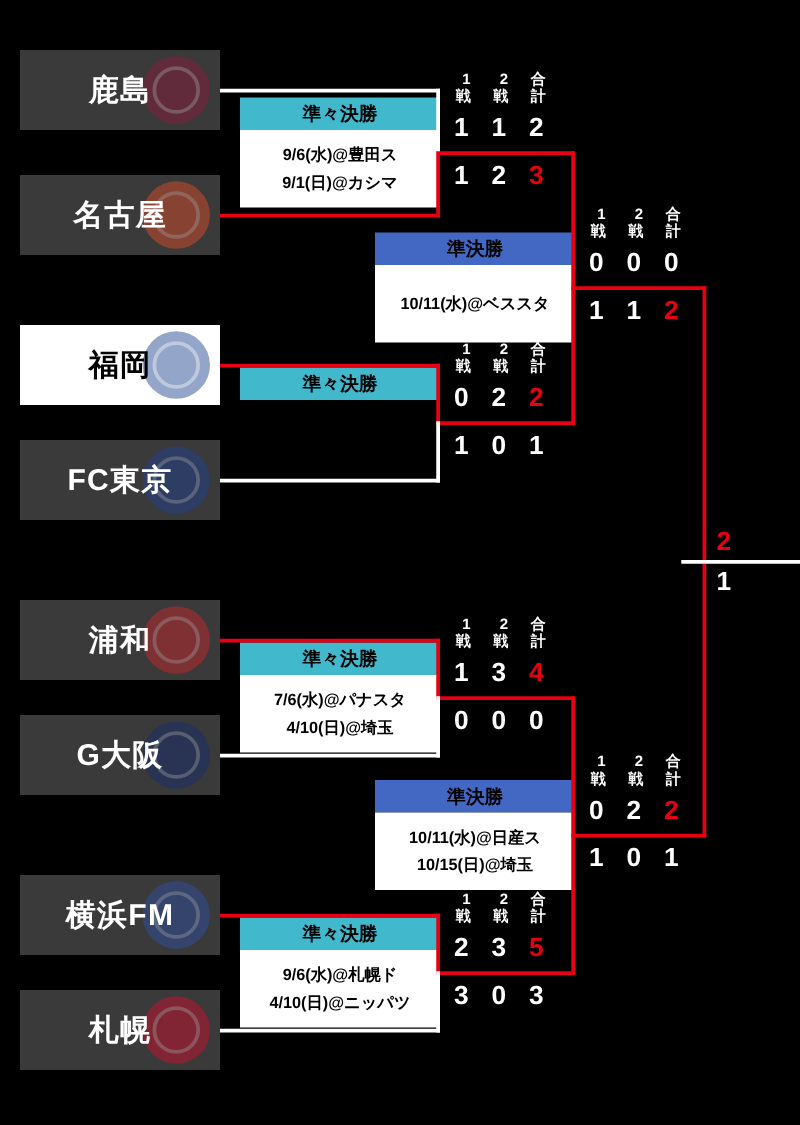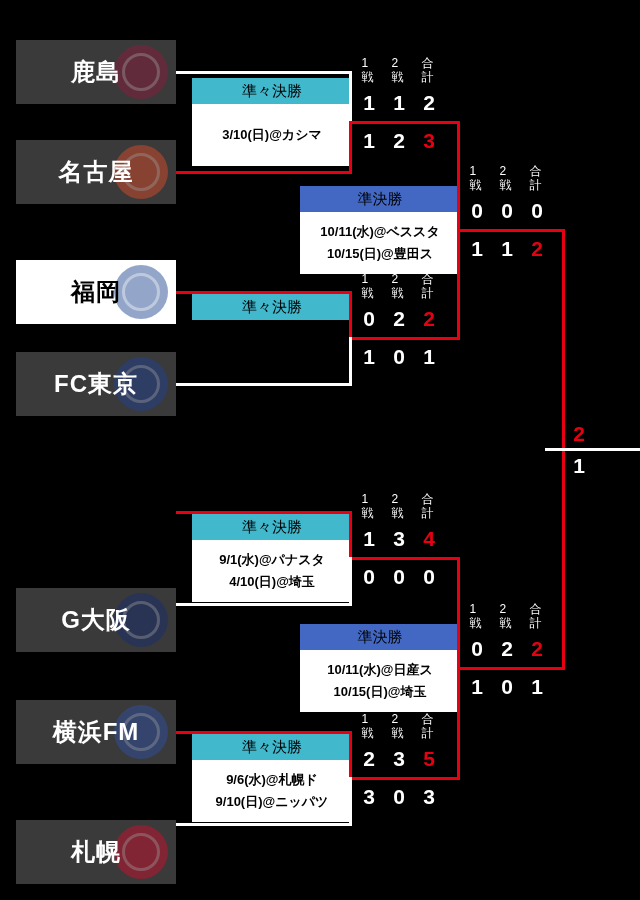--- a/index.html
+++ b/index.html
@@ -10,34 +10,34 @@
   .team{position:absolute;left:16px;width:160px;height:64px;background:#3a3a3a;overflow:hidden}
   .team .team-name{position:relative;z-index:2;display:flex;align-items:center;justify-content:center;height:100%;
     color:#fff;font-size:24px;font-weight:bold;letter-spacing:1px}
   .team.highlight{background:#fff}
   .team.highlight .team-name{color:#000}
   .crest{position:absolute;right:8px;top:5px;width:54px;height:54px;border-radius:50%;opacity:.5;z-index:1}
   .crest::after{content:"";position:absolute;inset:8px;border-radius:50%;border:3px solid rgba(255,255,255,.4)}
 
   .match{position:absolute;width:160px}
   .match-header{height:26px;display:flex;align-items:center;justify-content:center;
-    font-size:15px;font-weight:normal;color:#000}
+    font-size:15px;font-weight:bold;color:#000}
   .qf .match-header{background:var(--qf-header,#41b8cc)}
   .sf .match-header,.fin .match-header{background:var(--sf-header,#4368c4)}
   .match-body{background:#fff;color:#000;font-size:13px;font-weight:bold;text-align:center;
     display:flex;flex-direction:column;justify-content:center;gap:4px;padding:4px 2px}
   .qf .match-body,.sf .match-body{height:62px}
   .fin{width:145px}
   .fin .match-body{height:56px;font-size:14px}
 
   .scores{position:absolute;width:96px}
   .shead-row{height:32px;display:flex}
   .shead{width:30px;display:flex;justify-content:center;align-items:flex-start}
   .vtext{display:inline-block;width:15px;font-size:12px;line-height:14px;color:#fff;
-    text-align:left;word-break:break-all;font-weight:normal}
+    text-align:right;word-break:break-all;font-weight:bold}
   .srow{height:30px;display:flex;align-items:center}
   .srow.below{margin-top:8px}
   .sval{width:30px;text-align:center;font-size:21px;font-weight:bold;color:#fff}
   .sval.win{color:var(--winner,#e60012)}
 
   .fscores{position:absolute;width:30px}
   .fscores .srow{height:26px;justify-content:center}
   .fscores .srow.below{margin-top:6px}
 
   .ln{position:absolute}
@@ -58,61 +58,65 @@
     <span class="team-name">鹿島</span>
   </div>
   <div class="team" style="top:352px">
     <span class="crest" style="background: rgb(35, 64, 143);"></span>
     <span class="team-name">FC東京</span>
   </div>
   <div class="team highlight" style="top:260px">
     <span class="crest" style="background: rgb(42, 79, 148);"></span>
     <span class="team-name">福岡</span>
   </div>
-  <div class="team" style="top:588px">
+  <div class="team" style="top:480px">
+    <span class="crest" style="background: rgb(193, 39, 45);"></span>
+    <span class="team-name">浦和</span>
+  </div>
+  <div class="team" style="top:572px">
     <span class="crest" style="background: rgb(26, 47, 110);"></span>
     <span class="team-name">G大阪</span>
   </div>
   <div class="team" style="top:700px">
     <span class="crest" style="background: rgb(47, 79, 158);"></span>
     <span class="team-name">横浜FM</span>
   </div>
-  <div class="team" style="top:820px">
+  <div class="team" style="top:792px">
     <span class="crest" style="background: rgb(200, 16, 46);"></span>
     <span class="team-name">札幌</span>
   </div>
 
   <div class="match qf" style="left:192px;top:78px">
     <div class="match-header">準々決勝</div>
     <div class="match-body">
-      <div>3/10(日)@カシマ</div>
+      <div>9/6(水)@豊田ス</div>
+      <div>9/1(日)@カシマ</div>
     </div>
   </div>
   <div class="match qf" style="left:192px;top:294px">
     <div class="match-header">準々決勝</div>
   </div>
   <div class="match qf" style="left:192px;top:514px">
     <div class="match-header">準々決勝</div>
     <div class="match-body">
-      <div>9/1(水)@パナスタ</div>
+      <div>7/6(水)@パナスタ</div>
       <div>4/10(日)@埼玉</div>
     </div>
   </div>
   <div class="match qf" style="left:192px;top:734px">
     <div class="match-header">準々決勝</div>
     <div class="match-body">
       <div>9/6(水)@札幌ド</div>
-      <div>9/10(日)@ニッパツ</div>
+      <div>4/10(日)@ニッパツ</div>
     </div>
   </div>
   <div class="match sf" style="left:300px;top:186px">
     <div class="match-header">準決勝</div>
     <div class="match-body">
       <div>10/11(水)@ベススタ</div>
-      <div>10/15(日)@豊田ス</div>
     </div>
   </div>
   <div class="match sf" style="left:300px;top:624px">
     <div class="match-header">準決勝</div>
     <div class="match-body">
       <div>10/11(水)@日産ス</div>
       <div>10/15(日)@埼玉</div>
     </div>
   </div>
 

